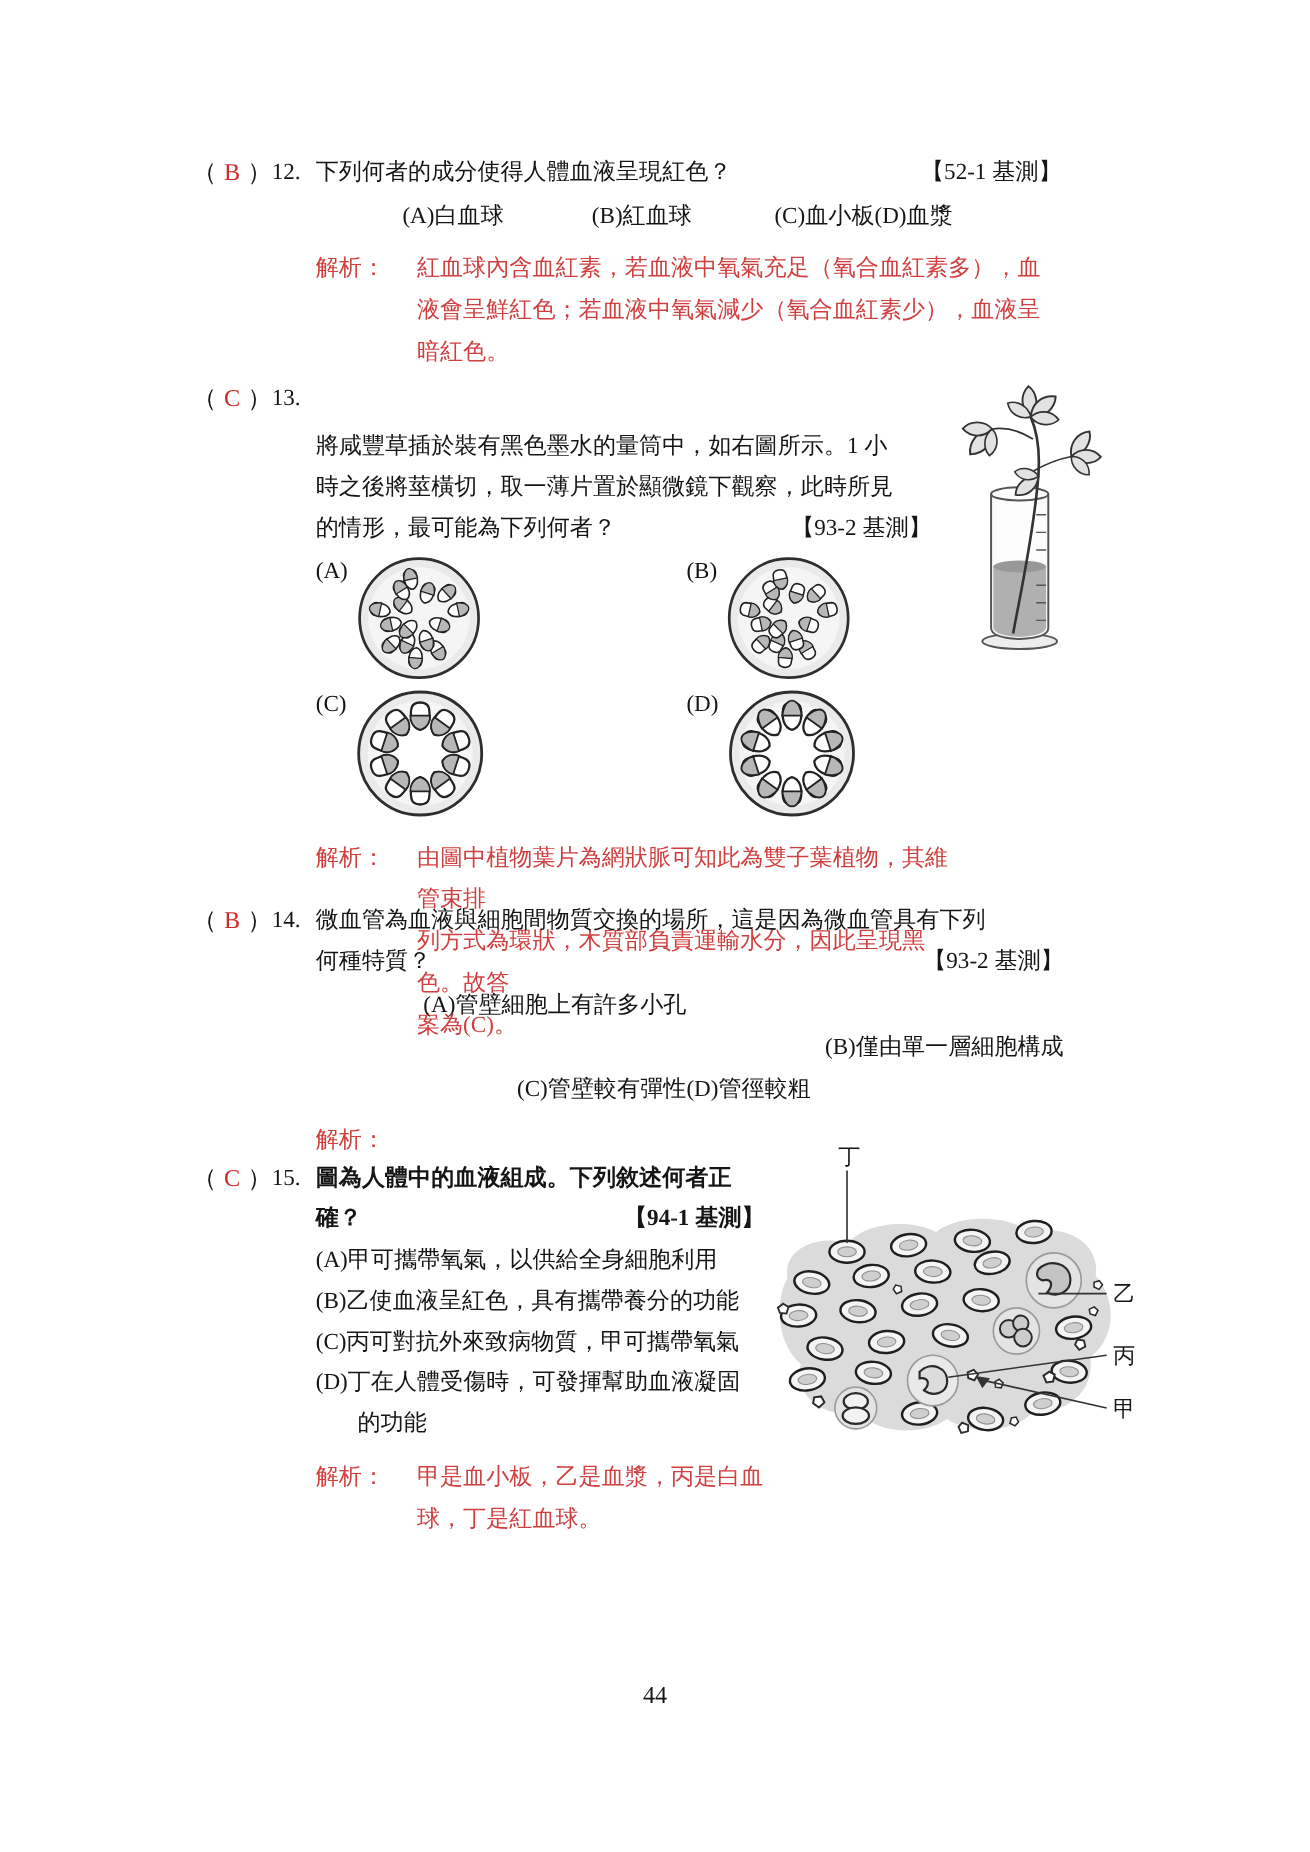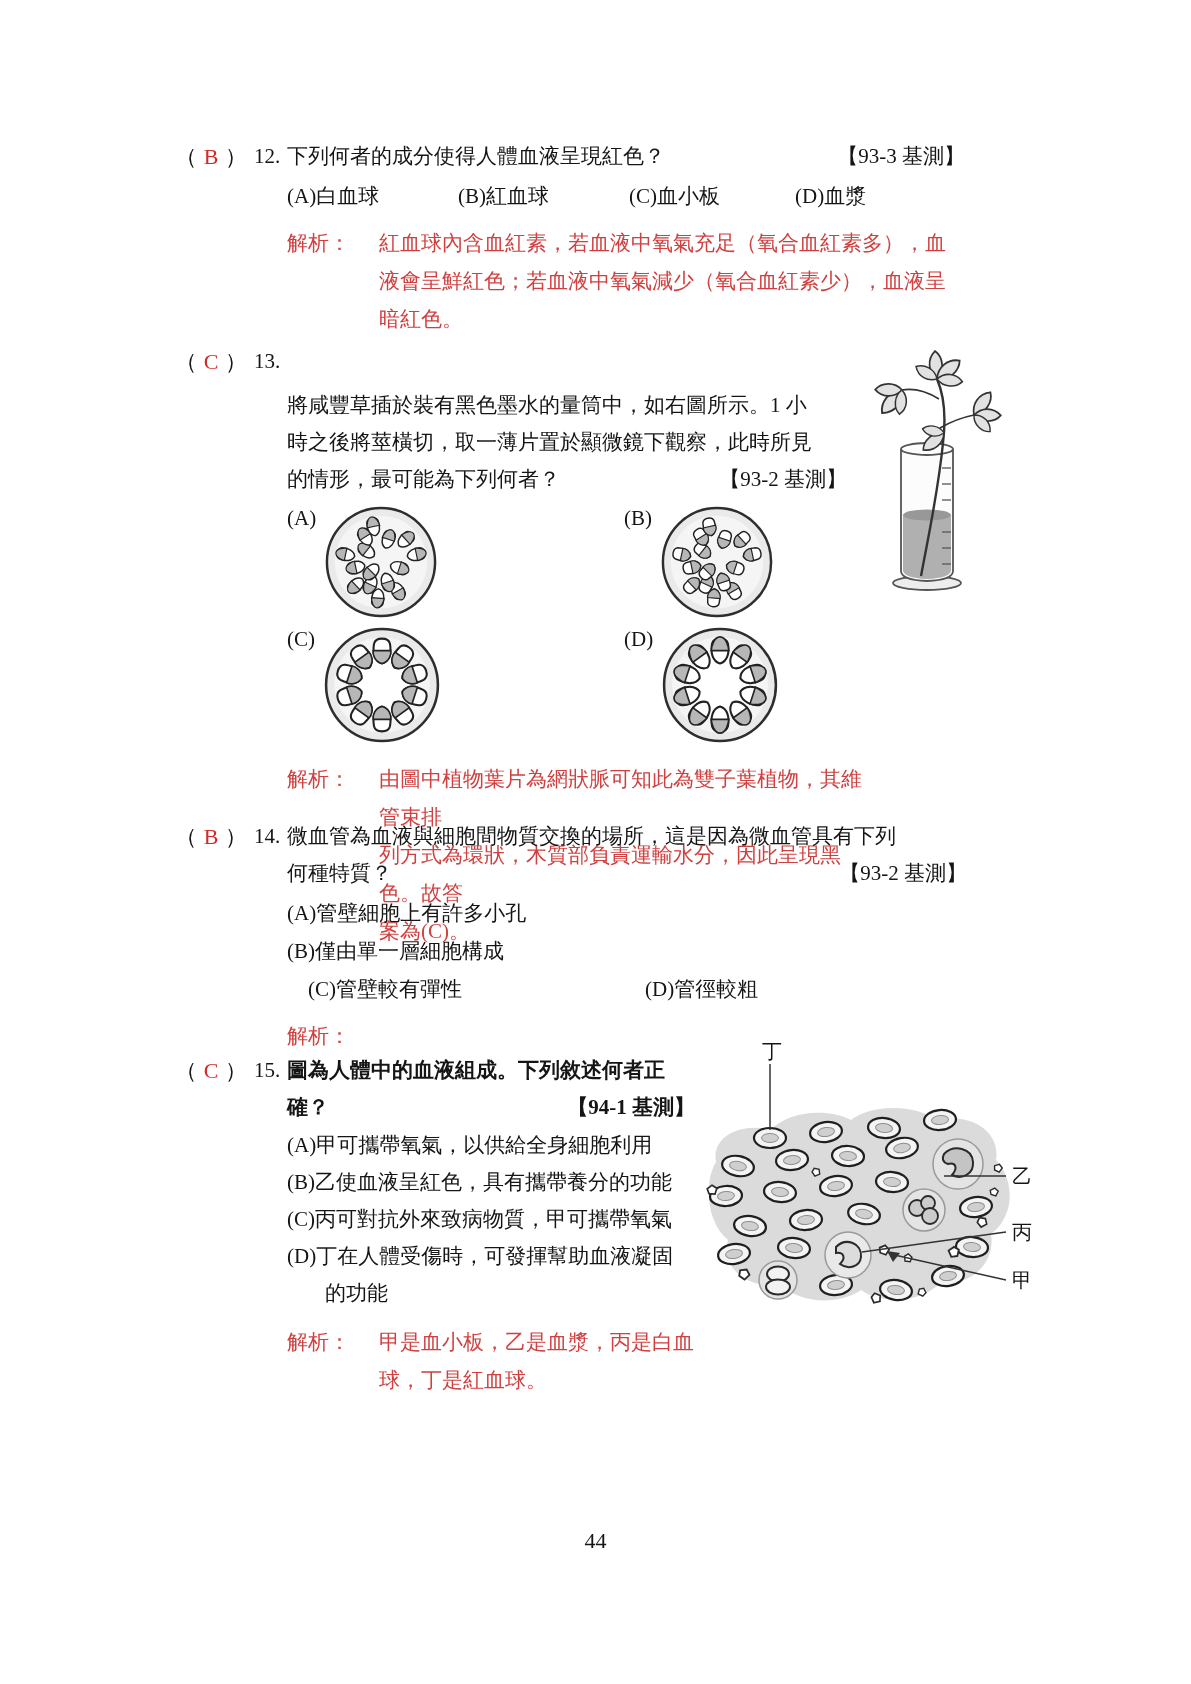--- a/index.html
+++ b/index.html
@@ -9,26 +9,26 @@
     background:#ffffff;
     font-family:"Liberation Serif","DejaVu Serif",serif;
     color:#151515;
     font-size:21px;
     overflow:hidden;
   }
   .q{position:absolute;left:175px;}
   .qrow{display:flex;align-items:flex-start;}
   .ans{width:72px;flex:none;display:flex;justify-content:space-between;font-size:22px;line-height:37px;}
   .ans .letter{color:#d02a2a;}
-  .num{width:40px;flex:none;margin-left:0px;line-height:37px;text-align:center;}
+  .num{width:40px;flex:none;margin-left:0px;line-height:37px;}
   .qbody{flex:1;}
   .stemline{line-height:37px;display:flex;justify-content:space-between;}
   .stemline .src{white-space:nowrap;}
   .optrow{display:flex;line-height:38px;}
-  .optrow .opt{white-space:nowrap;}
+  .optrow .opt{white-space:nowrap;text-align:right;}
   .exp{display:flex;margin-top:9px;color:#d04040;}
   .exp .lbl{width:92px;flex:none;line-height:38px;}
   .exp .lines div{line-height:38px;}
   .xgrid{margin-top:5px;}
   .xrow{display:flex;margin-bottom:3px;}
   .xcell{display:flex;align-items:flex-start;}
   .xcell .xlab{line-height:30px;margin-right:6px;}
   .optlines div{line-height:37px;}
   .optlines .cont{padding-left:38px;}
   .pagenum{position:absolute;left:0;width:100%;top:1528px;text-align:center;font-size:22px;}
@@ -44,21 +44,21 @@
     <div class="qrow">
       <div class="ans">
         <span>（</span>
           <span class="letter">B</span>
           <span>）</span>
       </div>
       <div class="num">12.</div>
       <div class="qbody">
         <div class="stemline">
           <span>下列何者的成分使得人體血液呈現紅色？</span>
-          <span class="src">【93-3 基測】</span>
+          <span class="src">【52-1 基測】</span>
         </div>
         <div class="optrow" style="margin-top:2px;">
           <span class="opt" style="width:171px;"><span>(A)</span><span>白血球</span></span>
           <span class="opt" style="width:171px;"><span>(B)</span><span>紅血球</span></span>
           <span class="opt" style="width:166px;"><span>(C)</span><span>血小板</span></span>
           <span class="opt"><span>(D)</span><span>血漿</span></span>
         </div>
         <div class="exp">
           <span class="lbl">解析：</span>
           <div class="lines">
@@ -392,21 +392,21 @@
           </div>
         <div class="stemline">
           <span>何種特質？</span>
           <span class="src">【93-2 基測】</span>
         </div>
         <div class="optrow" style="margin-top:2px;flex-direction:column;">
           <span class="opt" style="width:337px;"><span>(A)</span><span>管壁細胞上有許多小孔</span></span>
           <span class="opt"><span>(B)</span><span>僅由單一層細胞構成</span></span>
         </div>
         <div class="optrow">
-          <span class="opt" style="width:337px;margin-left:21px;"><span>(C)</span><span>管壁較有彈性</span></span>
+          <span class="opt" style="width:337px;"><span>(C)</span><span>管壁較有彈性</span></span>
           <span class="opt"><span>(D)</span><span>管徑較粗</span></span>
         </div>
         <div class="exp">
           <span class="lbl">解析：</span>
         </div>
       </div>
     </div>
   </div>
 
   <div class="q" style="top:1052px;width:530px;">

